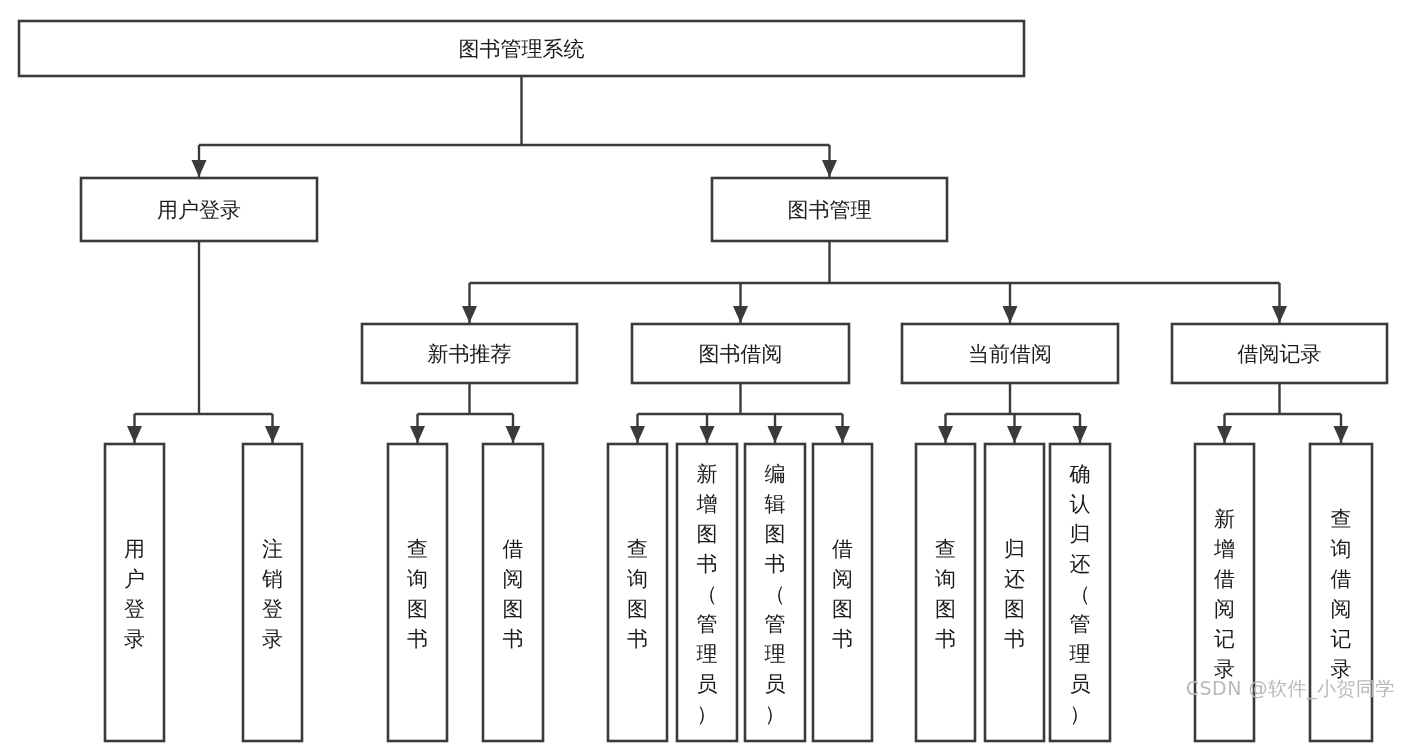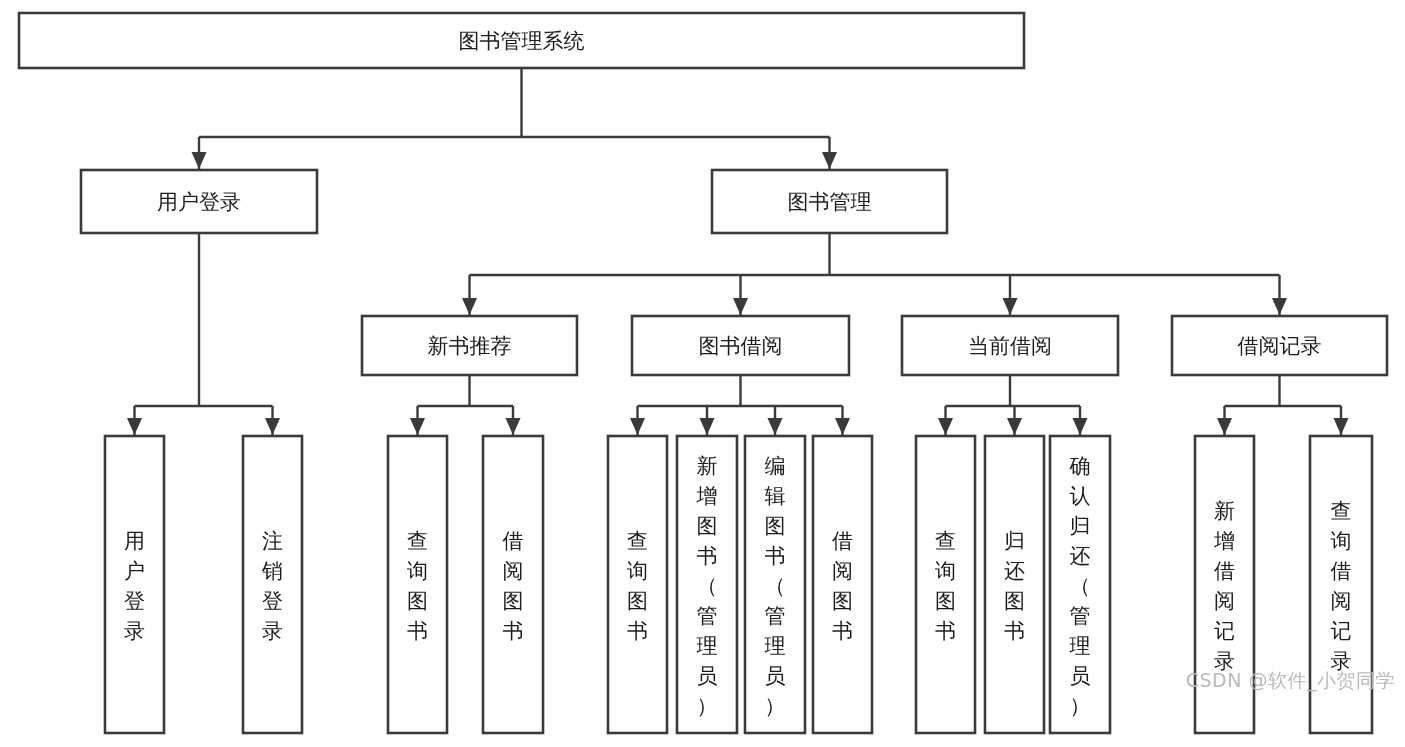--- a/index.html
+++ b/index.html
@@ -10,21 +10,21 @@
   body {
     width: 1405px;
     height: 747px;
     position: relative;
     overflow: hidden;
     font-family: "DejaVu Sans", "Liberation Sans", sans-serif;
   }
   #diagram-root {
     position: absolute;
     left: 0;
-    top: 0;
+    top: 8px;
     width: 1405px;
     height: 698px;
   }
   svg.tree {
     display: block;
     width: 1405px;
     height: 747px;
   }
   .node-box {
     fill: #ffffff;

